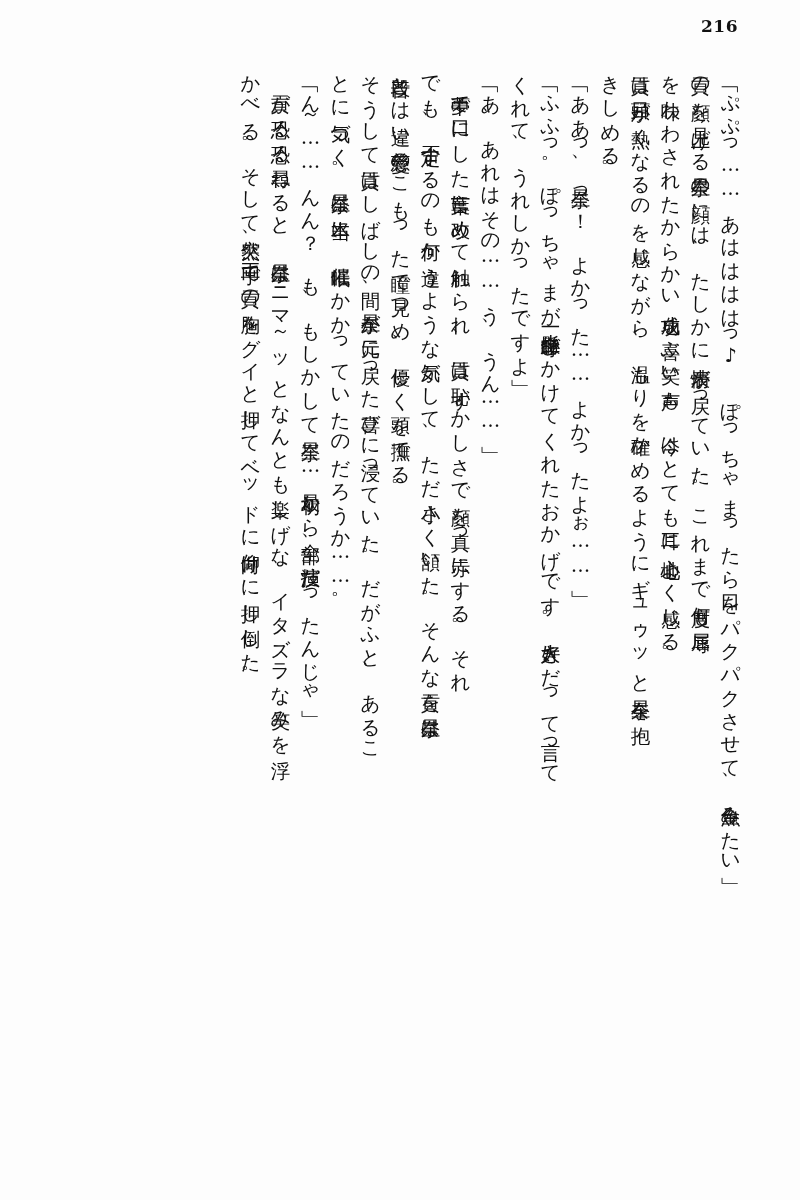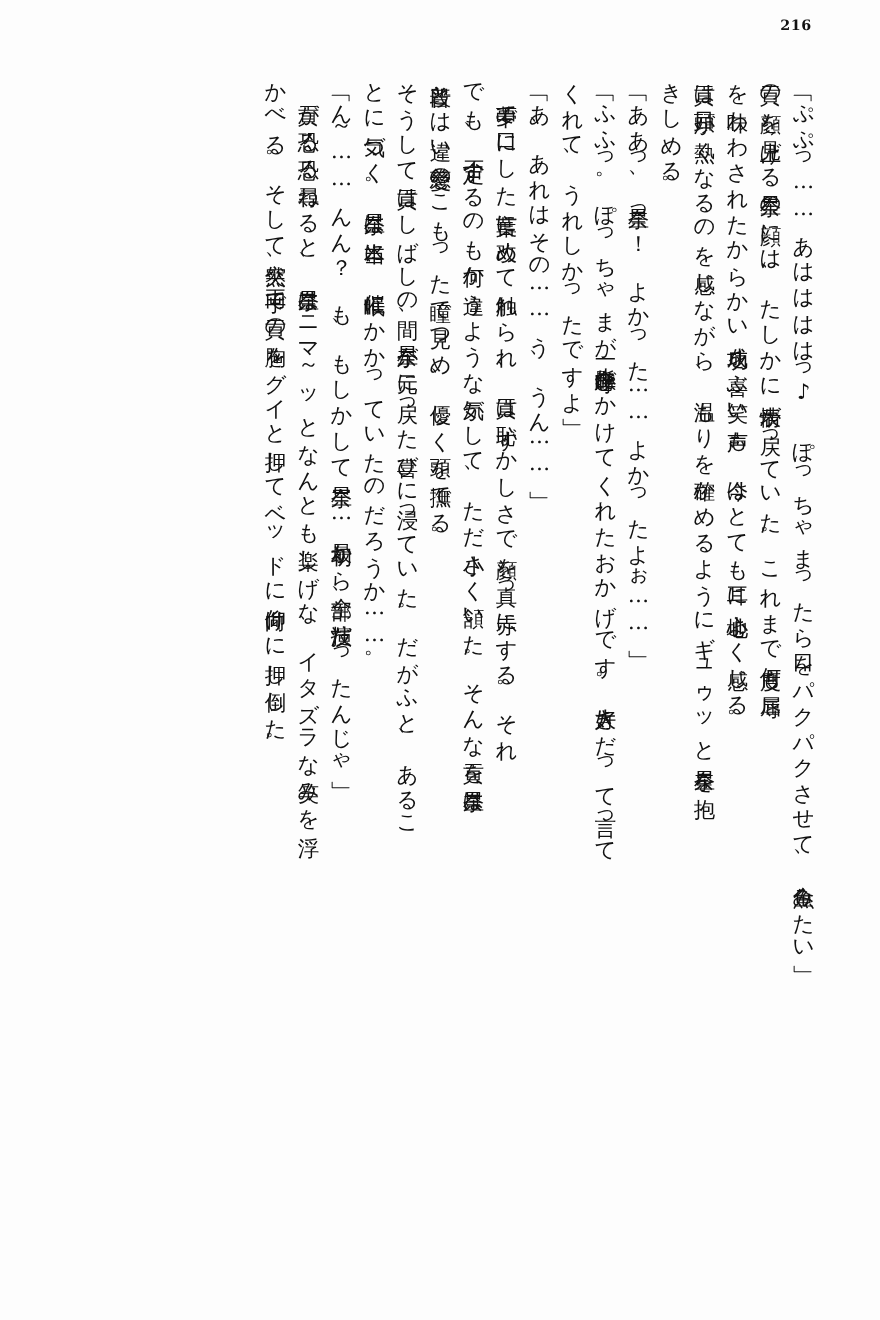--- a/index.html
+++ b/index.html
@@ -20,21 +20,21 @@
     width: 800px;
     height: 1200px;
     background: #fdfdfd;
     box-sizing: border-box;
   }
 
   .page-number {
     position: absolute;
     top: 16px;
     right: 62px;
-    font-size: 13px;
+    font-size: 17px;
     font-weight: bold;
     letter-spacing: 0.5px;
     font-family: "DejaVu Serif", "Liberation Serif", serif;
     color: #111;
   }
 
   .text-body {
     position: absolute;
     top: 62px;
     right: 60px;

